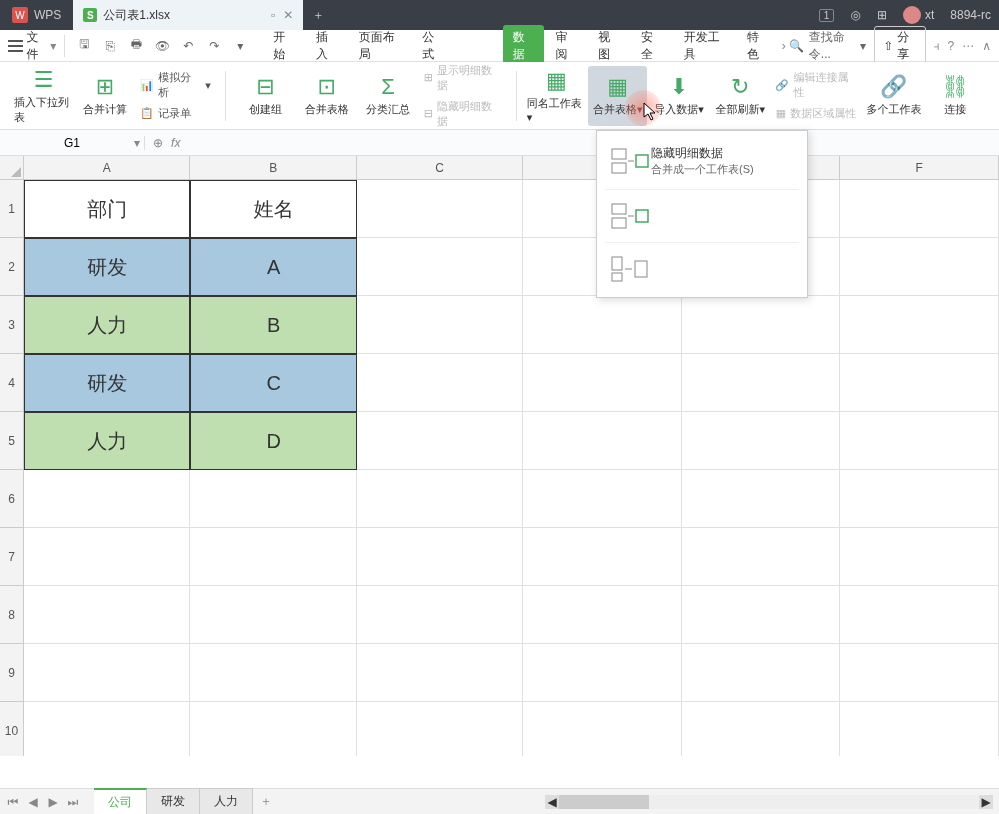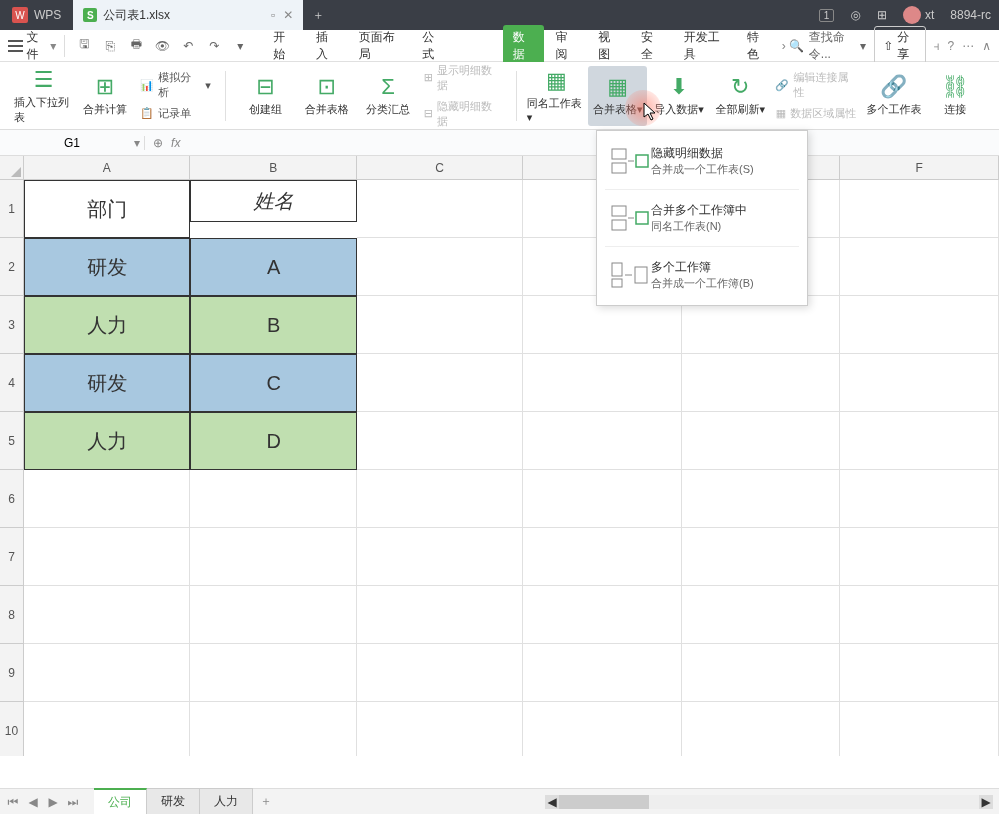--- a/index.html
+++ b/index.html
@@ -284,38 +284,30 @@
   <div class="dd-sep"></div>
   <div class="dd-item">
     <div class="dd-icon">
       <svg width="40" height="28">
           <rect x="2" y="2" width="14" height="10" fill="none" stroke="#888"></rect>
           <rect x="2" y="16" width="14" height="10" fill="none" stroke="#888"></rect>
           <path d="M18 14 L24 14" stroke="#888"></path>
           <rect x="26" y="8" width="12" height="12" fill="none" stroke="#4a6" stroke-width="1.5"></rect>
         </svg>
     </div>
-    <div class="dd-text">
-      <div class="t1">合并多个工作簿中</div>
-      <div class="t2">同名工作表(N)</div>
-    </div>
   </div>
   <div class="dd-sep"></div>
   <div class="dd-item">
     <div class="dd-icon">
       <svg width="40" height="28">
           <rect x="2" y="2" width="10" height="13" fill="none" stroke="#888"></rect>
           <rect x="2" y="18" width="10" height="8" fill="none" stroke="#888"></rect>
           <path d="M15 14 L22 14" stroke="#888"></path>
           <rect x="25" y="6" width="12" height="16" fill="none" stroke="#888"></rect>
         </svg>
-    </div>
-    <div class="dd-text">
-      <div class="t1">多个工作簿</div>
-      <div class="t2">合并成一个工作簿(B)</div>
     </div>
   </div>
 </div>
 
 <div class="formulabar">
   <div class="namebox">
     <input value="G1" style="">
     <span class="dd">▾</span>
   </div>
   <div class="fx-area">
@@ -343,21 +335,21 @@
       <div class="row-h" style="height: 58px;">5</div>
       <div class="row-h" style="height: 58px;">6</div>
       <div class="row-h" style="height: 58px;">7</div>
       <div class="row-h" style="height: 58px;">8</div>
       <div class="row-h" style="height: 58px;">9</div>
       <div class="row-h" style="height: 58px;">10</div>
     </div>
   <div class="cells" id="cells">
       <div class="cell-row">
         <div class="cell hdr" style="width: 170px; height: 58px;">部门</div>
-        <div class="cell hdr" style="width: 170px; height: 42px; font-style: italic;">姓名</div>
+        <div class="cell hdr" style="width: 170px; height: 58px;">姓名</div>
         <div class="cell" style="width: 170px; height: 58px;"></div>
         <div class="cell" style="width: 162px; height: 58px;"></div>
         <div class="cell" style="width: 162px; height: 58px;"></div>
         <div class="cell" style="width: 162px; height: 58px;"></div>
       </div>
       <div class="cell-row">
         <div class="cell blue" style="width: 170px; height: 58px;">研发</div>
         <div class="cell blue" style="width: 170px; height: 58px;">A</div>
         <div class="cell" style="width: 170px; height: 58px;"></div>
         <div class="cell" style="width: 162px; height: 58px;"></div>

